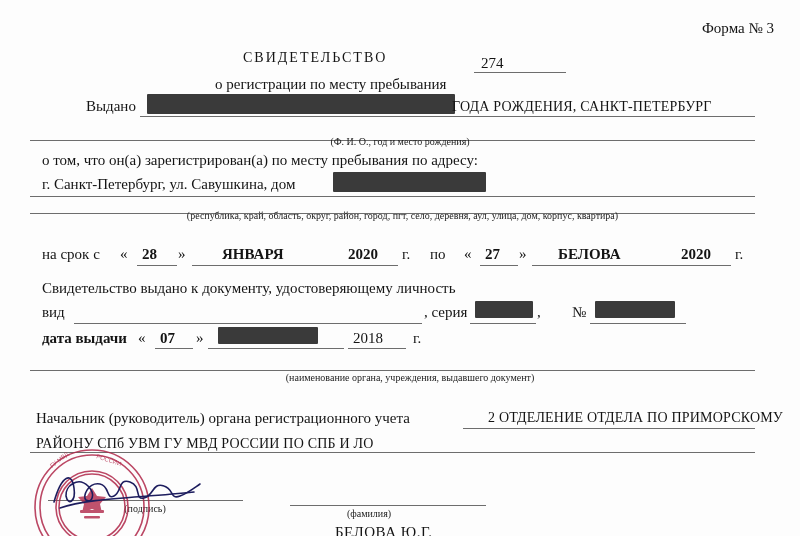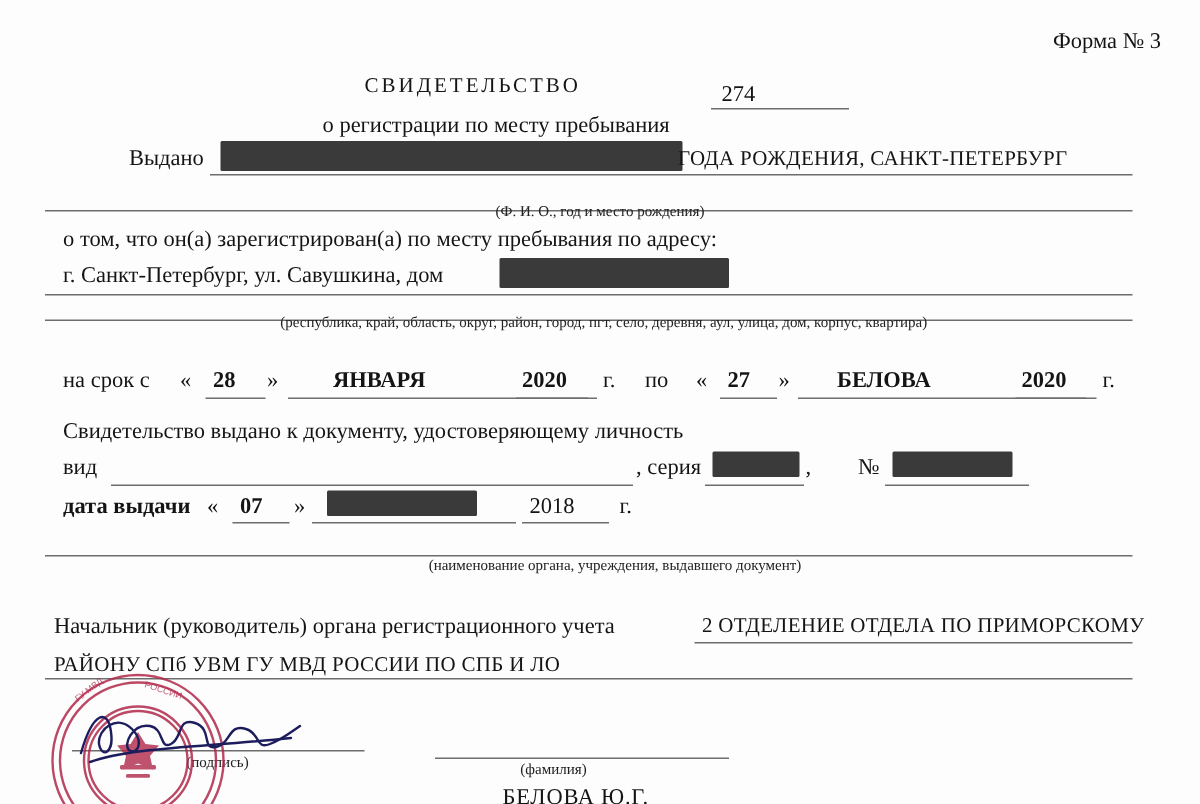--- a/index.html
+++ b/index.html
@@ -101,21 +101,21 @@
   #date-q1     { left: 138px; top: 330px; font-size: 15px; }
   #date-day    { left: 160px; top: 330px; font-size: 15px; font-weight: bold; }
   #date-q2     { left: 196px; top: 330px; font-size: 15px; }
   #date-year   { left: 353px; top: 330px; font-size: 15px; }
   #date-g      { left: 413px; top: 330px; font-size: 15px; }
 
   #authority   { left: 42px; top: 354px; font-size: 14px; letter-spacing: .3px; }
   #caption-auth{ left: 200px; top: 372px; width: 420px; }
 
   #chief-label   { left: 36px;  top: 410px; font-size: 15px; }
-  #chief-val-1   { left: 468px; top: 410px; font-size: 14px; letter-spacing: .2px; }
+  #chief-val-1   { left: 488px; top: 410px; font-size: 14px; letter-spacing: .2px; }
   #chief-val-2   { left: 36px;  top: 436px; font-size: 14px; letter-spacing: .2px; }
   #caption-regorg{ left: 215px; top: 453px; width: 380px; }
 
   #caption-podpis { left: 95px;  top: 503px; width: 100px; }
   #surname        { left: 335px; top: 489px; font-size: 15px; letter-spacing: .5px; margin-top: 35px; }
   #caption-family { left: 314px; top: 508px; width: 110px; }
 
   
   #stamp {
     position: absolute;

